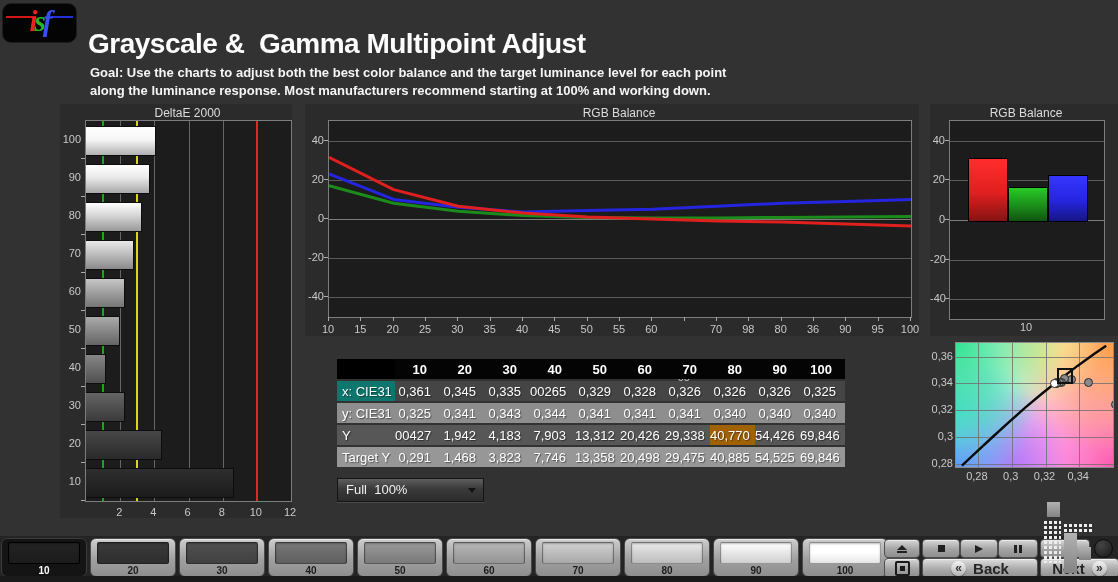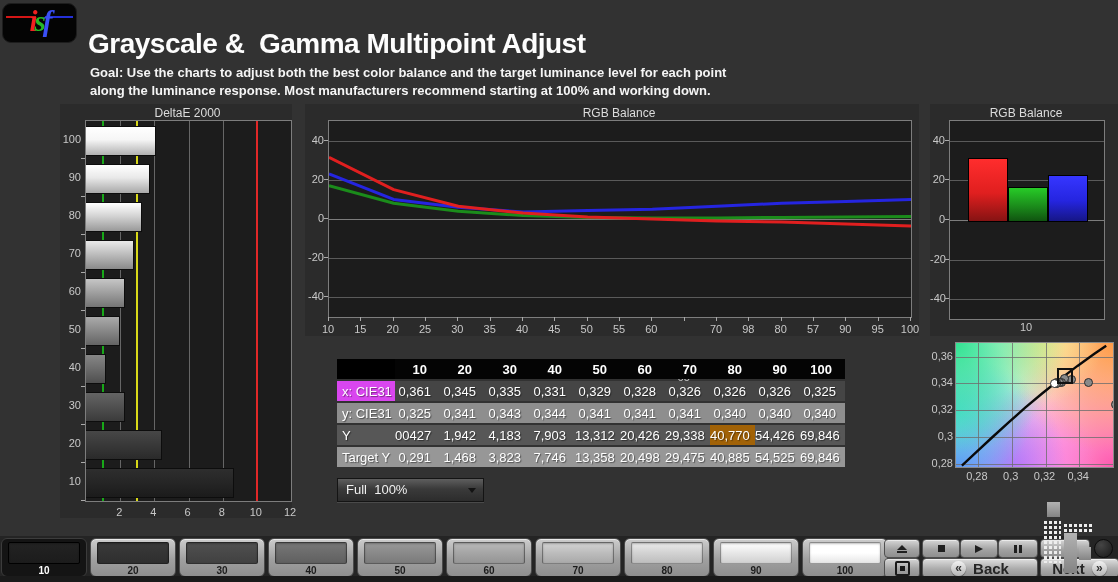--- a/index.html
+++ b/index.html
@@ -235,21 +235,21 @@
         <div class="tick-label" style="left:335.3px;top:219px;width:22px;text-align:center;">60</div>
         <div class="tick-dash-x" style="left:346.3px;top:213px;"></div>
         <div class="tick-label" style="left:367.7px;top:219px;width:22px;text-align:center;margin-top:48px;">65</div>
         <div class="tick-dash-x" style="left:378.7px;top:213px;"></div>
         <div class="tick-label" style="left:400.0px;top:219px;width:22px;text-align:center;">70</div>
         <div class="tick-dash-x" style="left:411.0px;top:213px;"></div>
         <div class="tick-label" style="left:432.3px;top:219px;width:22px;text-align:center;">98</div>
         <div class="tick-dash-x" style="left:443.3px;top:213px;"></div>
         <div class="tick-label" style="left:464.7px;top:219px;width:22px;text-align:center;">80</div>
         <div class="tick-dash-x" style="left:475.7px;top:213px;"></div>
-        <div class="tick-label" style="left:497.0px;top:219px;width:22px;text-align:center;">57</div>
+        <div class="tick-label" style="left:497.0px;top:219px;width:22px;text-align:center;">36</div>
         <div class="tick-dash-x" style="left:508.0px;top:213px;"></div>
         <div class="tick-label" style="left:529.3px;top:219px;width:22px;text-align:center;">90</div>
         <div class="tick-dash-x" style="left:540.3px;top:213px;"></div>
         <div class="tick-label" style="left:561.7px;top:219px;width:22px;text-align:center;">95</div>
         <div class="tick-dash-x" style="left:572.7px;top:213px;"></div>
         <div class="tick-label" style="left:594.0px;top:219px;width:22px;text-align:center;">100</div>
         <div class="tick-dash-x" style="left:605.0px;top:213px;"></div>
       </div>
   </div>
 
@@ -346,25 +346,25 @@
           <th>50</th>
           <th>60</th>
           <th>70</th>
           <th>80</th>
           <th>90</th>
           <th>100</th>
         </tr>
       </thead>
     <tbody id="meas-body">
         <tr>
-          <td class="rowlabel" style="background: #d946ef;">x: CIE31</td>
+          <td class="rowlabel" style="background: #0f766e;">x: CIE31</td>
           <td style="background: rgb(69, 69, 69);">0,361</td>
           <td style="background: rgb(69, 69, 69);">0,345</td>
           <td style="background: rgb(69, 69, 69);">0,335</td>
-          <td style="background: rgb(69, 69, 69);">0,331</td>
+          <td style="background: rgb(69, 69, 69);">00265</td>
           <td style="background: rgb(69, 69, 69); margin-top: 29px;">0,329</td>
           <td style="background: rgb(69, 69, 69);">0,328</td>
           <td style="background: rgb(69, 69, 69);">0,326</td>
           <td style="background: rgb(69, 69, 69);">0,326</td>
           <td style="background: rgb(69, 69, 69);">0,326</td>
           <td style="background: rgb(69, 69, 69);">0,325</td>
         </tr>
         <tr>
           <td class="rowlabel" style="background: rgb(142, 142, 142);">y: CIE31</td>
           <td style="background: rgb(142, 142, 142);">0,325</td>

